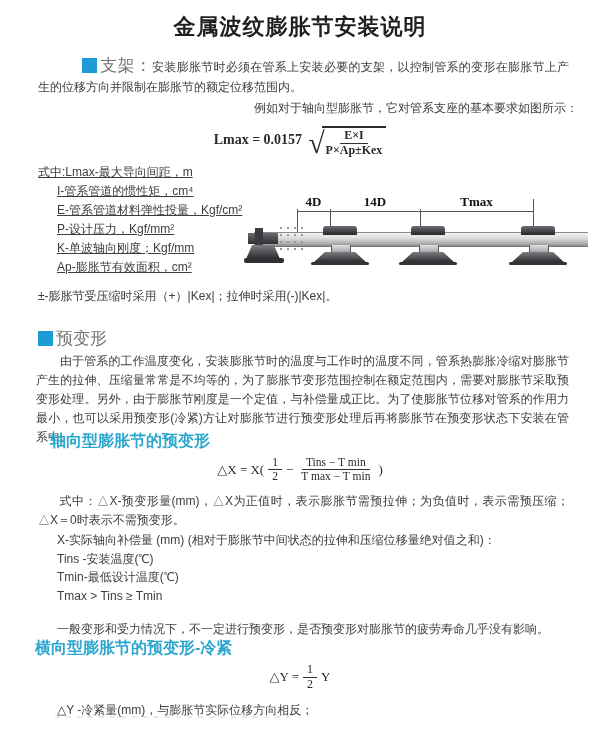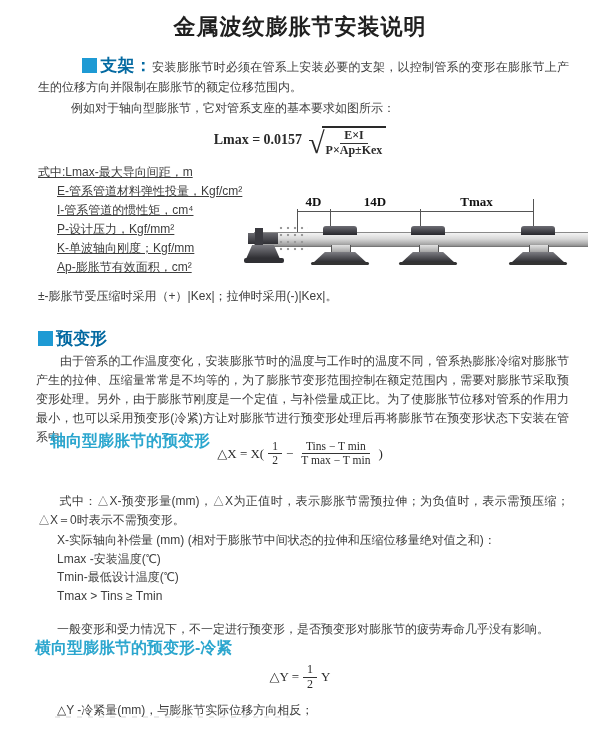--- a/index.html
+++ b/index.html
@@ -3,25 +3,25 @@
 <meta charset="utf-8">
 <style>
   html,body{margin:0;padding:0;background:#fff;}
   .page{position:relative;width:600px;height:737px;background:#ffffff;overflow:hidden;
         font-family:"Liberation Sans",sans-serif;color:#3d3d3d;}
   .abs{position:absolute;}
   .title{top:12px;left:0;width:600px;text-align:center;font-size:22px;font-weight:bold;
          color:#1f1f1f;letter-spacing:1px;}
   .body-txt{font-size:12px;line-height:20px;color:#3d3d3d;}
   .support-para{top:56px;left:38px;width:531px;text-align:justify;}
-  .sec-head{color:#0369a1;font-size:17px;font-weight:bold;white-space:nowrap;}
+  .sec-head{color:#737373;font-size:17px;font-weight:normal;white-space:nowrap;}
   .sec-sq{display:inline-block;width:15px;height:15px;background:#1e9ad4;margin-right:3px;
           vertical-align:-2px;}
   .lead-indent{margin-left:44px;}
-  .example-line{top:98px;left:71px;width:520px;}
+  .example-line{top:98px;left:58px;width:520px;text-align:right;}
   
   .formula{display:flex;justify-content:center;align-items:center;width:600px;
            font-family:"Liberation Serif",serif;color:#2a2a2a;}
   .f1{top:124px;font-weight:bold;font-size:14px;}
   .frac{display:inline-flex;flex-direction:column;align-items:center;line-height:1.15;
         font-size:12px;vertical-align:middle;}
   .frac .fnum{border-bottom:1px solid #333;padding:0 4px;text-align:center;}
   .frac .fden{padding:0 4px;}
   .radical{font-size:30px;font-weight:bold;line-height:0.9;margin:0 0 0 6px;transform:translateY(3px);}
   .radbox{display:inline-flex;border-top:2px solid #2a2a2a;padding-top:1px;margin-left:-3px;
@@ -60,21 +60,21 @@
   .sup-base{position:absolute;left:2px;top:60px;width:54px;height:11px;
             background:linear-gradient(180deg,#7c7c82,#26262a);
             clip-path:polygon(22% 0,78% 0,100% 100%,0 100%);}
   .sup-plate{position:absolute;left:0;top:70px;width:58px;height:3px;background:#333;border-radius:2px;}
   
   .predeform-head{top:327px;left:38px;}
   .predeform-para{top:352px;left:36px;width:533px;text-align:justify;text-indent:2em;
                   font-size:12px;line-height:19px;}
   .subhead{font-size:16px;font-weight:bold;color:#2ba6ce;}
   .axial-head{top:431px;left:50px;}
-  .f2{top:440px;font-size:13px;}
+  .f2{top:456px;font-size:13px;}
   .f2 .frac{font-size:11.5px;}
   .fx-sep{margin:0 4px;}
   .shiZhong{top:492px;left:38px;width:531px;text-align:justify;text-indent:1.8em;
             font-size:12px;line-height:19px;}
   .axial-items{top:531px;left:57px;width:520px;font-size:12px;line-height:18.5px;}
   .axial-note{top:621px;left:57px;width:520px;font-size:12px;}
   .lateral-head{top:638px;left:35px;}
   .f3{top:663px;font-size:13px;}
   .lateral-note{top:702px;left:57px;width:520px;font-size:12px;}
   .cutoff{top:716px;left:55px;width:235px;height:2px;opacity:.45;
@@ -98,22 +98,22 @@
     <span class="radbox">
       <span class="frac">
         <span class="fnum">E×I</span>
         <span class="fden">P×Ap±Kex</span>
       </span>
     </span>
   </div>
 
   <div class="abs defs">
     <div>式中:Lmax-最大导向间距，m</div>
+    <div class="hang">I-管系管道的惯性矩，cm⁴</div>
     <div class="hang">E-管系管道材料弹性投量，Kgf/cm²</div>
-    <div class="hang">I-管系管道的惯性矩，cm⁴</div>
     <div class="hang">P-设计压力，Kgf/mm²</div>
     <div class="hang">K-单波轴向刚度；Kgf/mm</div>
     <div class="hang">Ap-膨胀节有效面积，cm²</div>
   </div>
 
   <div class="abs pm-note">±-膨胀节受压缩时采用（+）|Kex|；拉伸时采用(-)|Kex|。</div>
 
   <div class="abs diagram">
     <div class="dim-line"></div>
     <div class="tick" style="left:49px;"></div>
@@ -166,21 +166,21 @@
       <span class="fnum">Tins − T min</span>
       <span class="fden">T max − T min</span>
     </span>
     <span>)</span>
   </div>
 
   <div class="abs shiZhong">式中：△X-预变形量(mm)，△X为正值时，表示膨胀节需预拉伸；为负值时，表示需预压缩；△X＝0时表示不需预变形。</div>
 
   <div class="abs axial-items">
     <div>X-实际轴向补偿量 (mm) (相对于膨胀节中间状态的拉伸和压缩位移量绝对值之和)：</div>
-    <div>Lmax -安装温度(℃)</div>
+    <div>Tins -安装温度(℃)</div>
     <div>Tmin-最低设计温度(℃)</div>
     <div>Tmax &gt; Tins ≥ Tmin</div>
   </div>
 
   <div class="abs axial-note">一般变形和受力情况下，不一定进行预变形，是否预变形对膨胀节的疲劳寿命几乎没有影响。</div>
 
   <div class="abs lateral-head subhead">横向型膨胀节的预变形-冷紧</div>
 
   <div class="abs formula f3">
     <span>△Y =</span>

